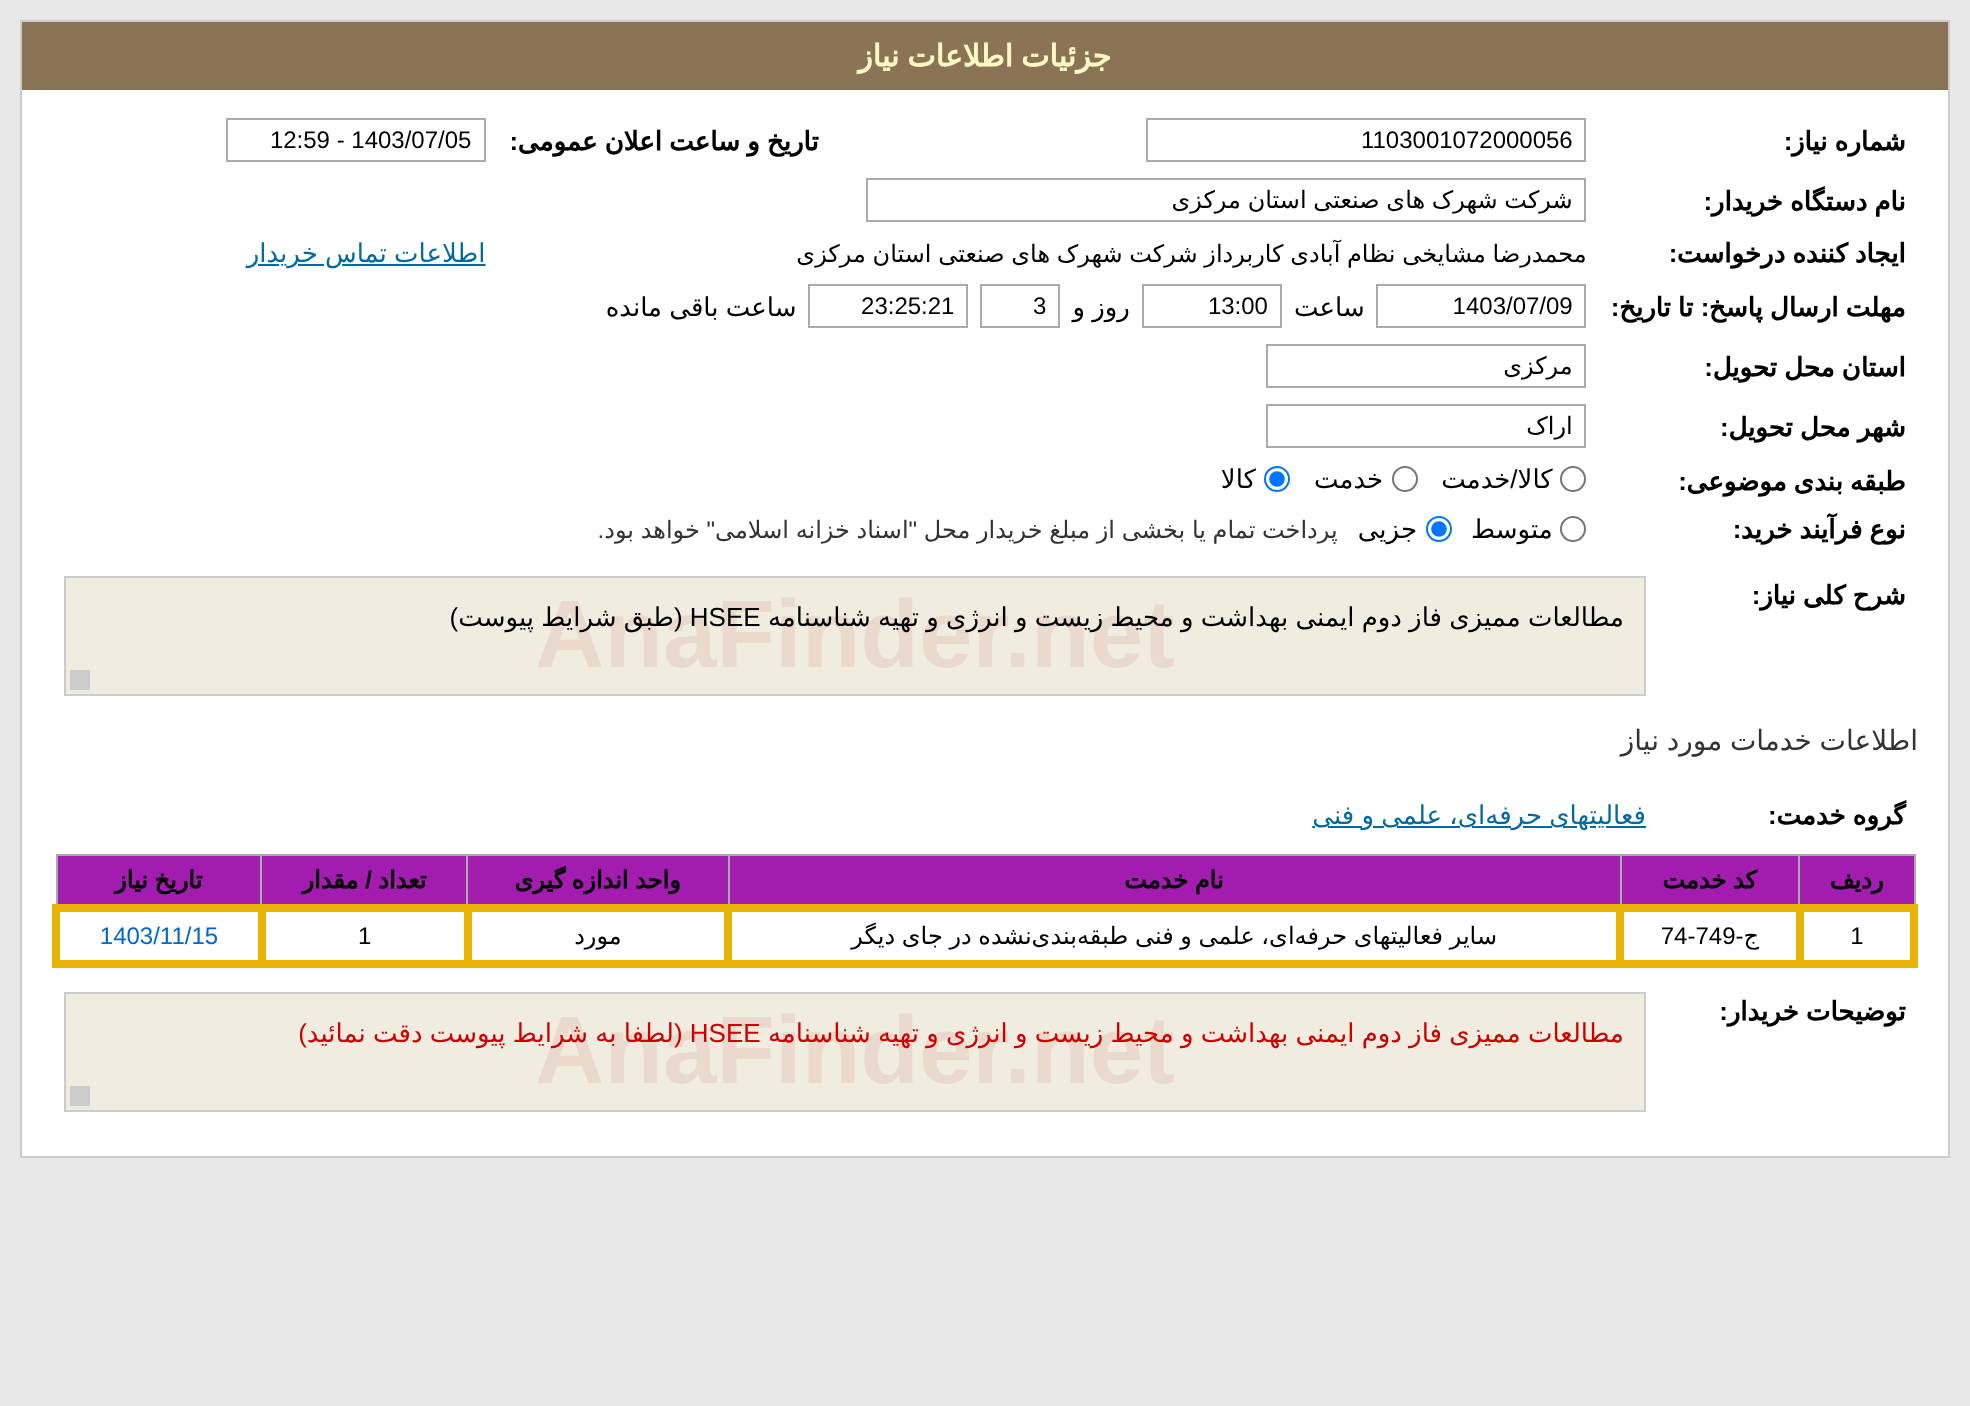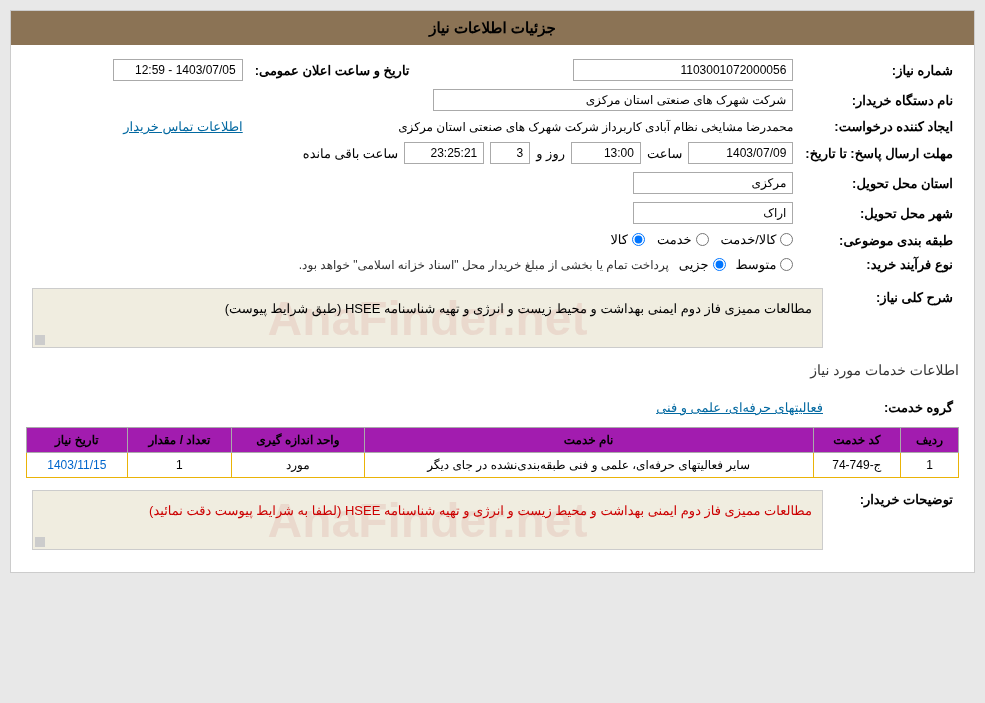--- a/index.html
+++ b/index.html
@@ -14,21 +14,21 @@
       min-height: 703px;
       background: #e8e8e8;
       padding: 10px;
     }
     .main-card {
       background: #fff;
       border: 1px solid #ccc;
     }
     .card-header {
       background: #8B7355;
-      color: #000000;
+      color: #fef9c3;
       text-align: center;
       padding: 8px 12px;
       font-size: 15px;
       font-weight: bold;
     }
     .card-body {
       padding: 10px 15px;
     }
     .info-table {
       width: 100%;
@@ -77,21 +77,21 @@
       margin: 8px 0;
     }
     .services-table th {
       background: #a21caf;
       border: 1px solid #aaa;
       padding: 5px 8px;
       text-align: center;
       font-size: 12px;
     }
     .services-table td {
-      border: 1px solid #eab308;
+      border: 4px solid #eab308;
       padding: 5px 8px;
       text-align: center;
       font-size: 12px;
     }
     .services-table tr:nth-child(even) td { background: #f9f9f9; }
     .radio-group { display: inline-flex; gap: 12px; align-items: center; direction: rtl; }
     .radio-item { display: flex; align-items: center; gap: 4px; cursor: pointer; }
     .btn-group {
       text-align: center;
       padding: 12px 0 8px 0;

